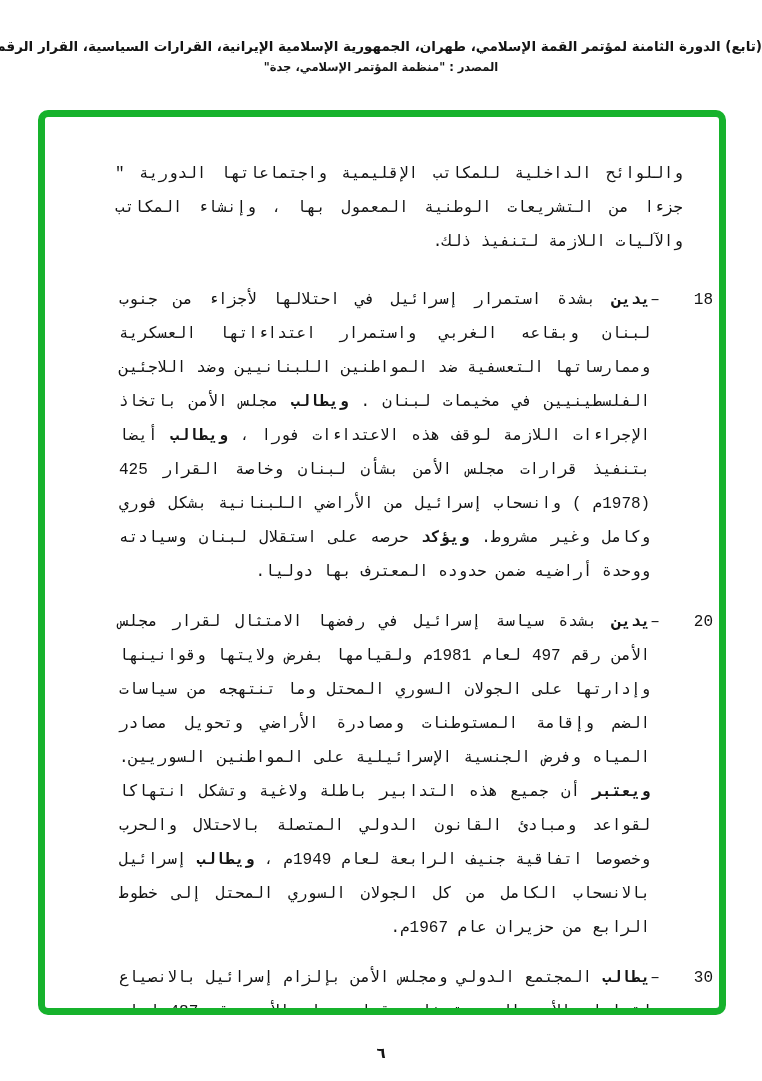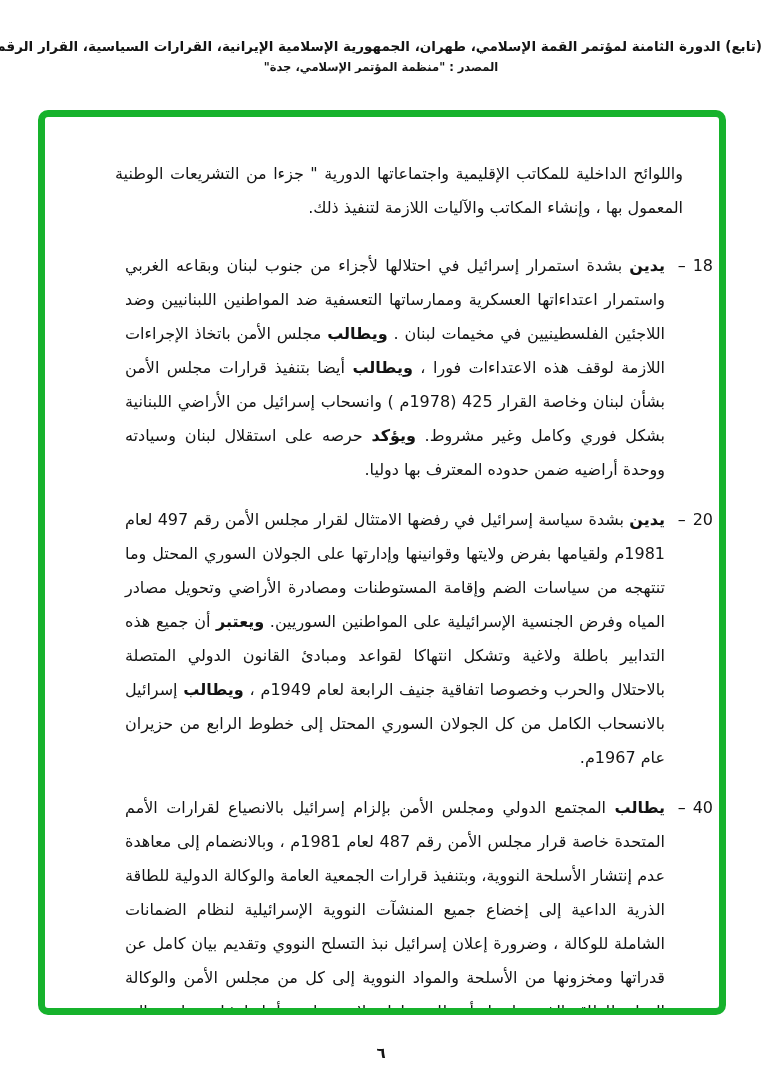--- a/index.html
+++ b/index.html
@@ -24,20 +24,21 @@
     font-size:11.5px;font-weight:bold;
   }
   .green-box{
     position:absolute;left:38px;top:110px;
     width:688px;height:905px;
     box-sizing:border-box;
     border:7px solid #16b22c;
     border-radius:10px;
     overflow:hidden;
     background:#ffffff;
+    font-family:Liberation Mono, monospace;
   }
   .content{
     box-sizing:border-box;
     height:100%;
     padding:40px 6px 30px 52px;
     font-size:16px;
     line-height:34px;
   }
   .intro{
     margin:0 30px 0 18px;
@@ -49,24 +50,24 @@
   }
   .item-18{margin-top:24px;}
   .num-cell{
     flex:0 0 48px;
     display:flex;
     align-items:flex-start;
     gap:7px;
     white-space:nowrap;
     padding-top:0;
   }
-  .num{display:inline-block;direction:ltr;}
+  .num{display:inline-block;direction:ltr;margin-left:27px;}
   .item-text{
     flex:1;
-    margin:0 0 0 28px;
+    margin:0 0 0 22px;
     text-align:justify;
   }
   .kw{font-weight:bold;}
   .page-number{
     position:absolute;left:0;right:0;top:1044px;
     text-align:center;
     font-size:15px;font-weight:bold;
   }
 </style>
 </head>
@@ -95,21 +96,21 @@
       <div class="item">
         <div class="num-cell">
           <span class="num">20</span>
           <span class="dash">–</span>
         </div>
         <p class="item-text"><span class="kw">يدين</span><span> بشدة  سياسة إسرائيل في رفضها الامتثال لقرار مجلس الأمن رقم 497 لعام 1981م ولقيامها بفرض ولايتها وقوانينها وإدارتها على الجولان السوري المحتل وما تنتهجه من سياسات الضم وإقامة المستوطنات ومصادرة الأراضي وتحويل مصادر المياه وفرض الجنسية الإسرائيلية على المواطنين السوريين. </span><span class="kw">ويعتبر</span><span> أن جميع هذه التدابير باطلة ولاغية وتشكل انتهاكا لقواعد ومبادئ القانون الدولي المتصلة بالاحتلال والحرب وخصوصا اتفاقية جنيف الرابعة لعام 1949م ، </span><span class="kw">ويطالب</span><span> إسرائيل بالانسحاب الكامل من كل الجولان السوري المحتل إلى خطوط الرابع من حزيران عام 1967م.</span></p>
       </div>
 
       <div class="item">
         <div class="num-cell">
-          <span class="num">40</span>
+          <span class="num">30</span>
           <span class="dash">–</span>
         </div>
         <p class="item-text"><span class="kw">يطالب</span><span> المجتمع الدولي ومجلس الأمن بإلزام إسرائيل بالانصياع لقرارات الأمم المتحدة خاصة قرار مجلس الأمن رقم 487 لعام 1981م ، وبالانضمام إلى معاهدة عدم إنتشار الأسلحة النووية، وبتنفيذ قرارات الجمعية العامة والوكالة الدولية للطاقة الذرية الداعية إلى إخضاع جميع المنشآت النووية الإسرائيلية لنظام الضمانات الشاملة للوكالة ، وضرورة إعلان إسرائيل نبذ التسلح النووي وتقديم بيان كامل عن قدراتها ومخزونها من الأسلحة والمواد النووية إلى كل من مجلس الأمن والوكالة الدولية للطاقة الذرية باعتبار أن تلك خطوات لابد منها من أجل إنشاء منطقة خالية من أسلحة التدمير الشامل وفي مقدمتها الأسلحة النووية في  منطقة الشرق الأوسط وهو أمر أساسي لإقامة السلام الشامل والعادل في المنطقة.</span></p>
       </div>
 
     </div>
   </div>
 
   <div class="page-number">٦</div>
 

